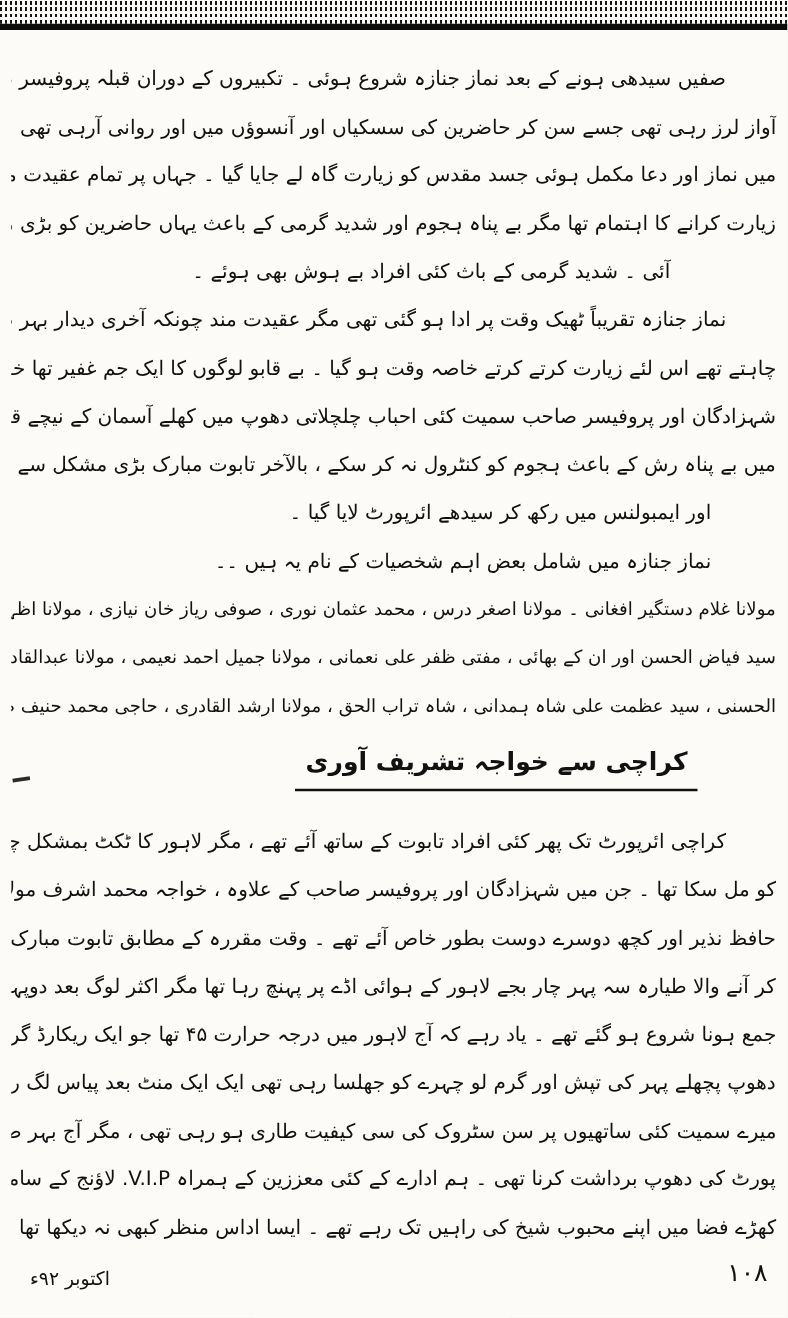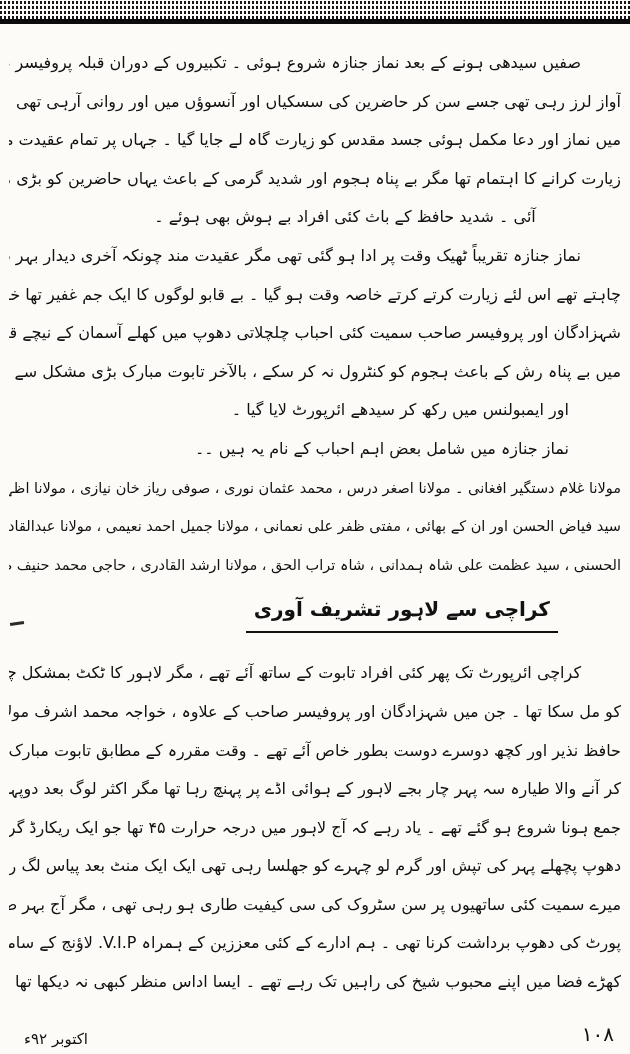--- a/index.html
+++ b/index.html
@@ -60,21 +60,21 @@
   }
   .scan-dash{
     position:absolute;
     left:10px;top:622px;
     width:14px;height:2.5px;
     background:#2a2a2a;
     transform:rotate(-8deg);
   }
   .footer{
     position:absolute;
-    left:0;right:0;bottom:6px;
+    left:0;right:0;bottom:22px;
     display:flex;
     direction:ltr;
     justify-content:space-between;
     align-items:flex-end;
     padding:0 16px 0 24px;
   }
   .footer-date{ font-size:15px; }
   .footer-num{ font-size:20px; letter-spacing:1px; padding-bottom:2px; }
 </style>
 </head>
@@ -83,36 +83,36 @@
 <div class="page">
 
   <div class="topband"></div>
 
   <div class="content">
 
     <p class="r j indent">صفیں سیدھی ہونے کے بعد نماز جنازہ شروع ہوئی ۔ تکبیروں کے دوران قبلہ پروفیسر صاحب کی</p>
     <p class="r j">آواز لرز رہی تھی جسے سن کر حاضرین کی سسکیاں اور آنسوؤں میں اور روانی آرہی تھی ۔ اس حالت</p>
     <p class="r j">میں نماز اور دعا مکمل ہوئی جسد مقدس کو زیارت گاہ لے جایا گیا ۔ جہاں پر تمام عقیدت مندوں کو</p>
     <p class="r j">زیارت کرانے کا اہتمام تھا مگر بے پناہ ہجوم اور شدید گرمی کے باعث یہاں حاضرین کو بڑی مشکل پیش</p>
-    <p class="r center-short">آئی ۔ شدید حافظ کے باث کئی افراد بے ہوش بھی ہوئے ۔</p>
+    <p class="r center-short">آئی ۔ شدید گرمی کے باث کئی افراد بے ہوش بھی ہوئے ۔</p>
 
     <p class="r j indent">نماز جنازہ تقریباً ٹھیک وقت پر ادا ہو گئی تھی مگر عقیدت مند چونکہ آخری دیدار بہر صورت کرنا</p>
     <p class="r j">چاہتے تھے اس لئے زیارت کرتے کرتے خاصہ وقت ہو گیا ۔ بے قابو لوگوں کا ایک جم غفیر تھا خود تینوں</p>
     <p class="r j">شہزادگان اور پروفیسر صاحب سمیت کئی احباب چلچلاتی دھوپ میں کھلے آسمان کے نیچے قیامت نما گرمی</p>
     <p class="r j">میں بے پناہ رش کے باعث ہجوم کو کنٹرول نہ کر سکے ، بالآخر تابوت مبارک بڑی مشکل سے بند کرنا پڑا</p>
     <p class="r right-short">اور ایمبولنس میں رکھ کر سیدھے ائرپورٹ لایا گیا ۔</p>
 
-    <p class="r right-short">نماز جنازہ میں شامل بعض اہم احباب کے نام یہ ہیں ۔۔</p>
+    <p class="r right-short">نماز جنازہ میں شامل بعض اہم شخصیات کے نام یہ ہیں ۔۔</p>
 
     <p class="r j names">مولانا غلام دستگیر افغانی ۔ مولانا اصغر درس ، محمد عثمان نوری ، صوفی ریاز خان نیازی ، مولانا اظہر نعیمی ، صاحبزادہ</p>
     <p class="r j names">سید فیاض الحسن اور ان کے بھائی ، مفتی ظفر علی نعمانی ، مولانا جمیل احمد نعیمی ، مولانا عبدالقادر سعیدی ، مولانا شریف</p>
     <p class="r names" style="text-align:right;">الحسنی ، سید عظمت علی شاہ ہمدانی ، شاہ تراب الحق ، مولانا ارشد القادری ، حاجی محمد حنیف طیب ۔</p>
 
     <div class="heading-row">
-      <span class="heading">کراچی سے لاہور تشریف آوری</span>
+      <span class="heading">کراچی سے خواجہ تشریف آوری</span>
     </div>
 
     <p class="r j indent">کراچی ائرپورٹ تک پھر کئی افراد تابوت کے ساتھ آئے تھے ، مگر لاہور کا ٹکٹ بمشکل چند افراد</p>
     <p class="r j">کو مل سکا تھا ۔ جن میں شہزادگان اور پروفیسر صاحب کے علاوہ ، خواجہ محمد اشرف مولانا اصغر درس ،</p>
     <p class="r j">حافظ نذیر اور کچھ دوسرے دوست بطور خاص آئے تھے ۔ وقت مقررہ کے مطابق تابوت مبارک لے</p>
     <p class="r j">کر آنے والا طیارہ سہ پہر چار بجے لاہور کے ہوائی اڈے پر پہنچ رہا تھا مگر اکثر لوگ بعد دوپہر ہی یہاں</p>
     <p class="r j">جمع ہونا شروع ہو گئے تھے ۔ یاد رہے کہ آج لاہور میں درجہ حرارت ۴۵ تھا جو ایک ریکارڈ گرمی تھی</p>
     <p class="r j">دھوپ پچھلے پہر کی تپش اور گرم لو چہرے کو جھلسا رہی تھی ایک ایک منٹ بعد پیاس لگ رہی تھی ۔</p>
     <p class="r j">میرے سمیت کئی ساتھیوں پر سن سٹروک کی سی کیفیت طاری ہو رہی تھی ، مگر آج بہر صورت لاہور ائر</p>
     <p class="r j">پورٹ کی دھوپ برداشت کرنا تھی ۔ ہم ادارے کے کئی معززین کے ہمراہ V.I.P. لاؤنج کے سامنے</p>

